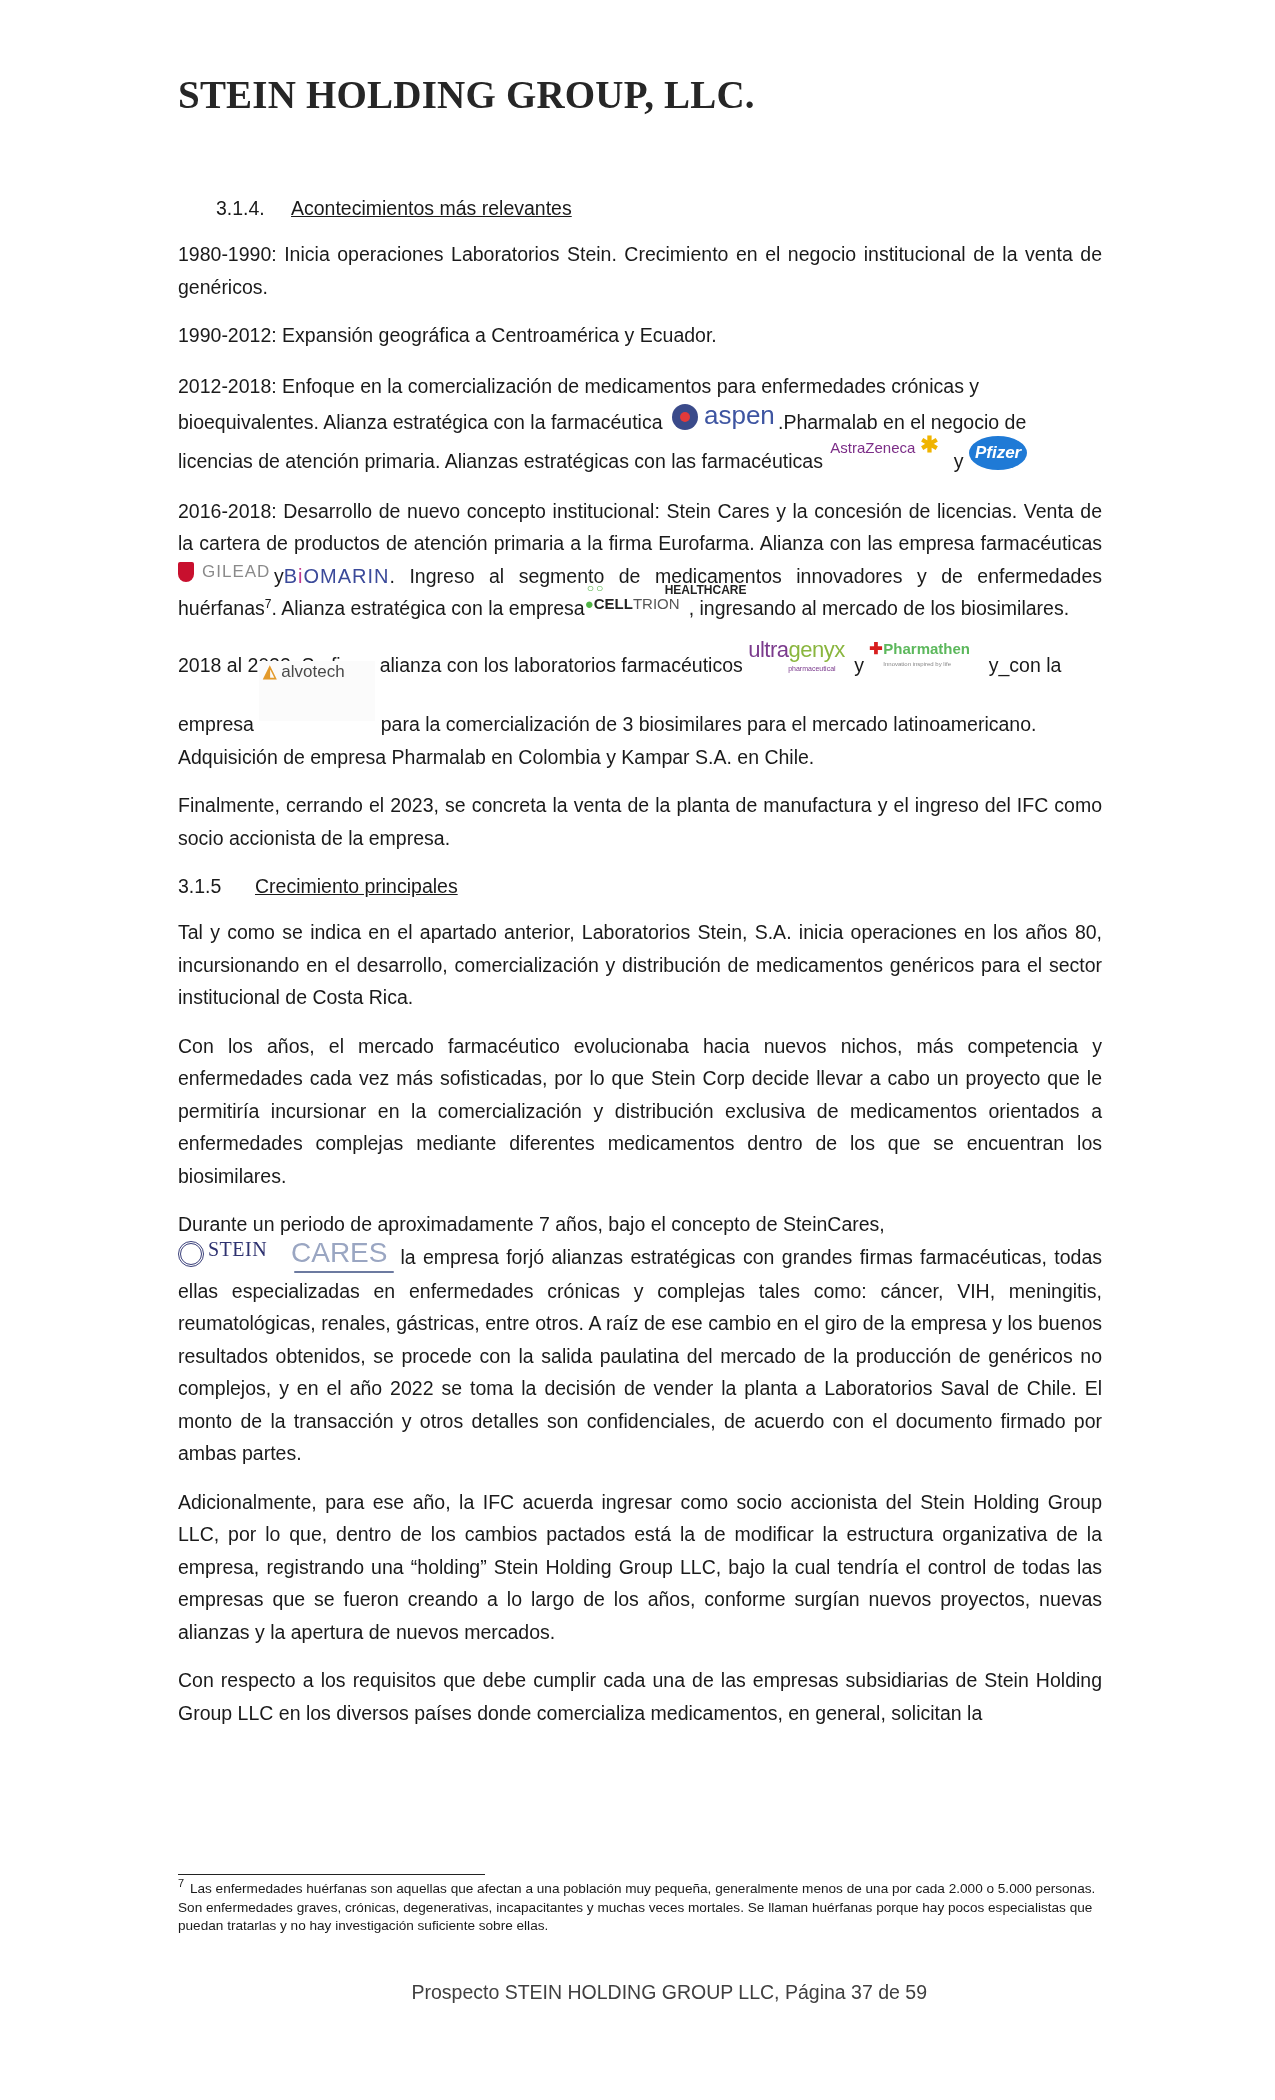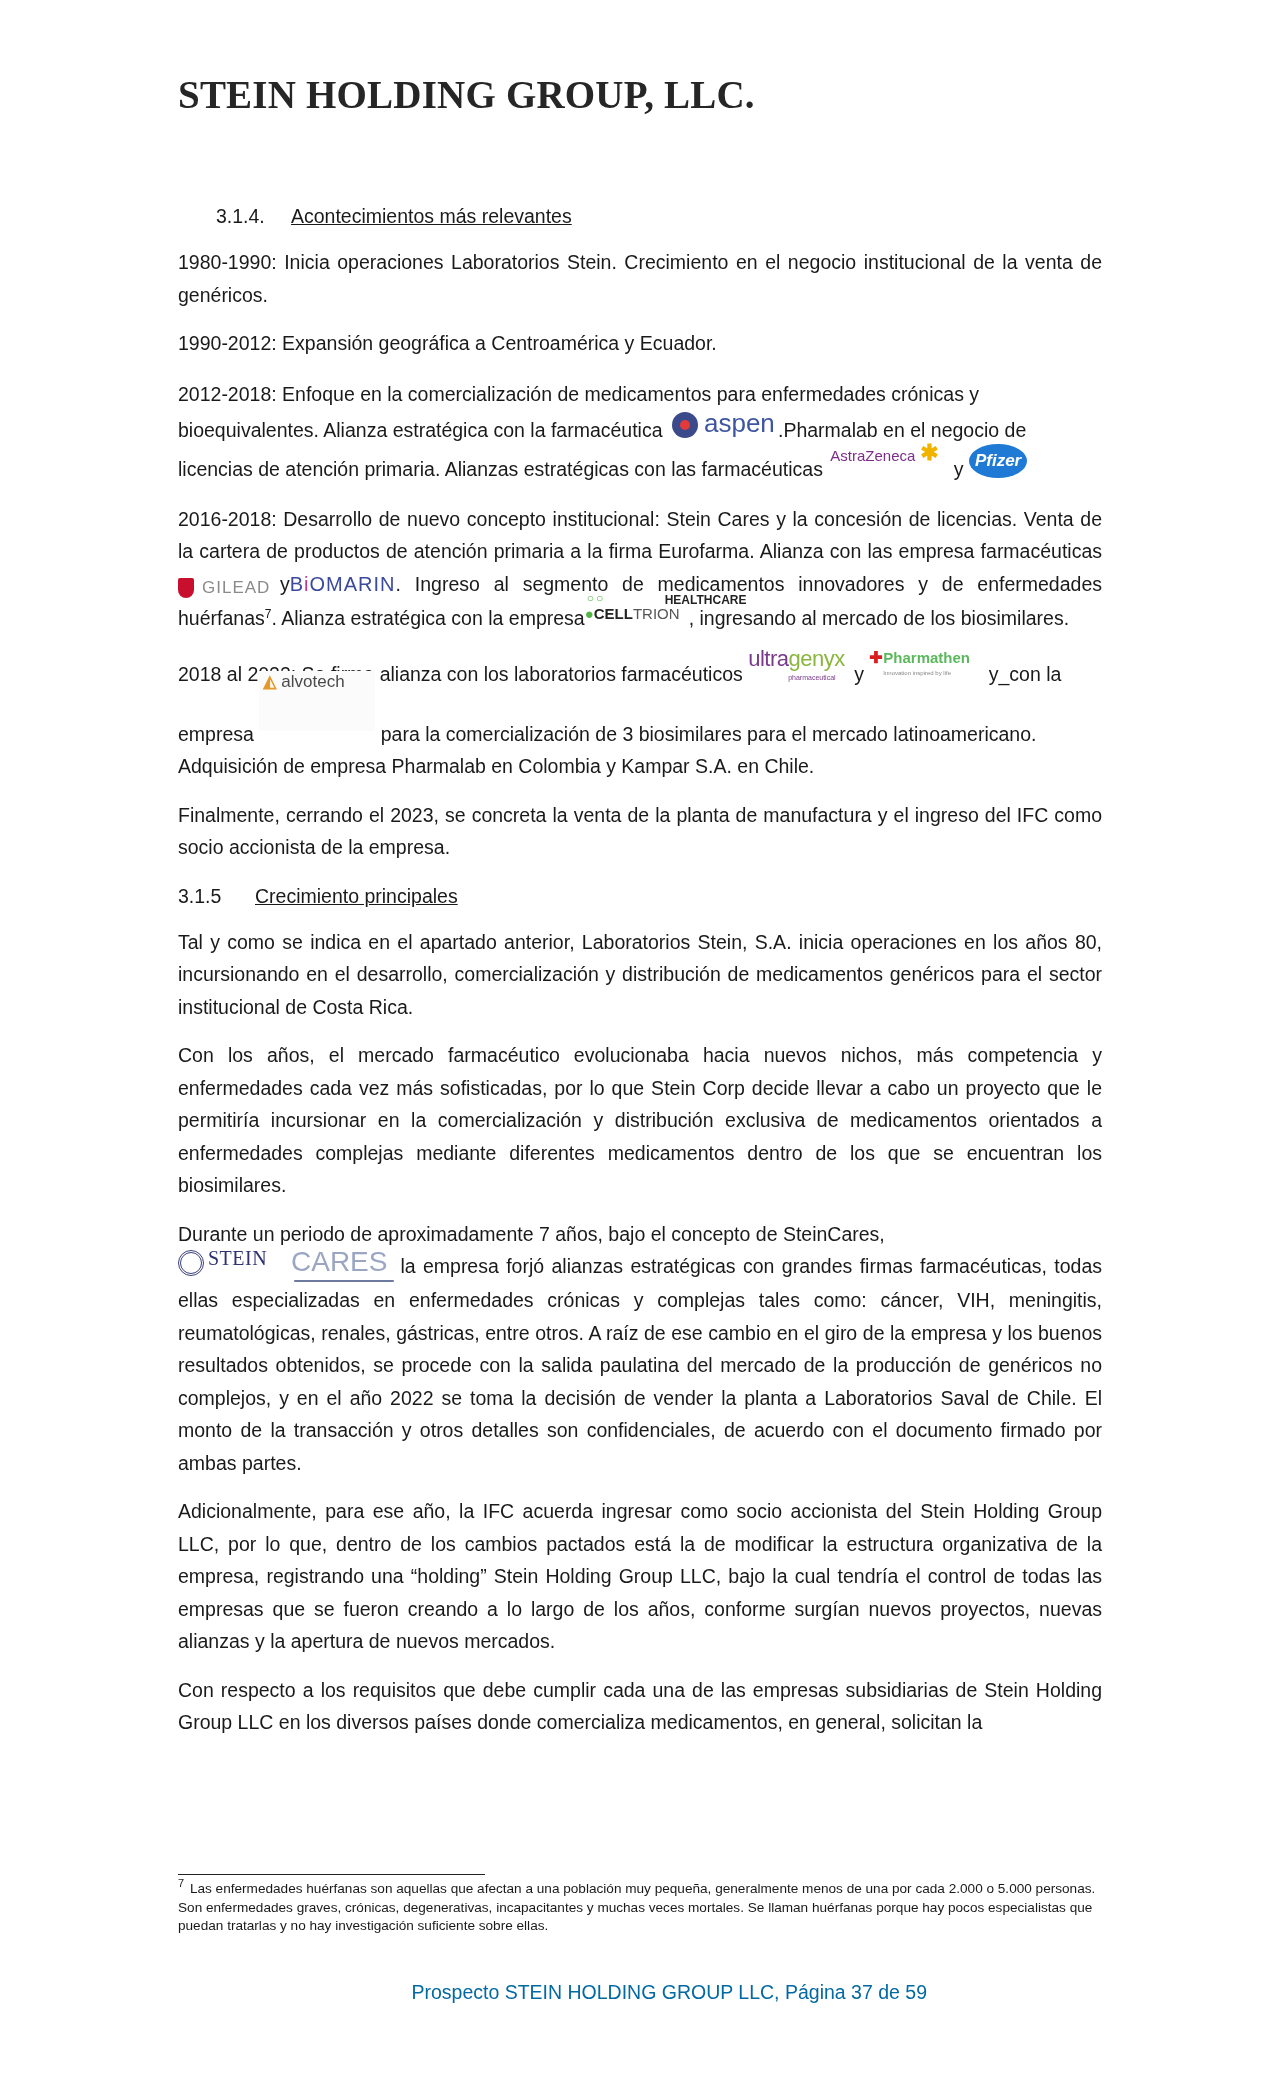--- a/index.html
+++ b/index.html
@@ -4,21 +4,21 @@
 <style>
   html, body { margin: 0; padding: 0; background: #ffffff; }
   body { width: 1275px; height: 2100px; position: relative; overflow: hidden; color: #1a1a1a; }
   .page { position: absolute; left: 0; top: 0; width: 1100px; height: 2100px; }
   .header-title {
     position: absolute; left: 178px; top: 72px;
     font-family: "Liberation Serif", serif; font-weight: bold; font-size: 39px;
     color: #262626; letter-spacing: 0.2px; white-space: nowrap;
   }
   .content {
-    position: absolute; left: 178px; top: 200px; width: 924px;
+    position: absolute; left: 178px; top: 192px; width: 924px;
     font-family: "Liberation Sans Narrow", "Liberation Sans", sans-serif;
     font-size: 19.5px; line-height: 32.5px; color: #1a1a1a;
   }
   .content p { margin: 0 0 16px 0; text-align: justify; }
   .section-h { margin: 0 0 14px 0; font-size: 19.5px; line-height: 32px; }
   .section-h .num { display: inline-block; min-width: 77px; }
   .section-h.h1 { padding-left: 38px; }
   .section-h.h1 .num { min-width: 75px; }
   .section-h .label { text-decoration: underline; }
   .logo { display: inline-block; vertical-align: top; position: relative; font-family: "Liberation Sans", sans-serif; line-height: 1; }
@@ -31,21 +31,21 @@
   .aspen .txt { position: absolute; left: 36px; top: 2px; font-size: 26px; color: #3e55a1; }
 
   .az { width: 120px; height: 34px; margin-top: -6px; }
   .az .txt { position: absolute; left: 2px; top: 6px; font-size: 15px; color: #7b2d87; }
   .az .mark { position: absolute; left: 92px; top: 0; width: 18px; height: 22px; color: #f0b400; font-size: 22px; font-weight: bold; }
 
   .pfizer { width: 62px; height: 38px; margin-top: -6px; }
   .pfizer .oval { position: absolute; left: 0; top: 2px; width: 58px; height: 34px; border-radius: 50%; background: #1f7ad6; }
   .pfizer .txt { position: absolute; left: 6px; top: 10px; font-size: 17px; font-style: italic; font-weight: bold; color: #fff; }
 
-  .gilead { width: 96px; height: 26px; margin-top: 8px; padding-left: 6px; }
+  .gilead { width: 96px; height: 26px; margin-top: 0; }
   .gilead .shield { position: absolute; left: 0; top: 2px; width: 16px; height: 20px; background: #c8102e; border-radius: 2px 2px 8px 8px; }
   .gilead .txt { position: absolute; left: 24px; top: 3px; font-size: 17px; color: #8a8a8a; letter-spacing: 1px; }
 
   .biomarin { font-size: 20px; color: #3b4a9a; letter-spacing: 1px; vertical-align: baseline; display: inline; font-family: "Liberation Sans", sans-serif; }
   .biomarin .i { color: #c0398f; }
 
   .celltrion { width: 104px; height: 30px; margin-top: -10px; }
   .celltrion .rings { position: absolute; left: 2px; top: 0; font-size: 12px; color: #52b446; letter-spacing: 2px; }
   .celltrion .hc { position: absolute; left: 44px; top: 2px; font-size: 12px; color: #222; font-weight: bold; padding-left: 36px; }
   .celltrion .main { position: absolute; left: 0; top: 14px; font-size: 15px; white-space: nowrap; }
@@ -75,21 +75,21 @@
   .fn-rule { position: absolute; left: 178px; top: 1874px; width: 307px; height: 1px; background: #222; }
   .footnote {
     position: absolute; left: 178px; top: 1880px; width: 930px;
     font-family: "Liberation Sans Narrow", "Liberation Sans", sans-serif;
     font-size: 13.6px; line-height: 18.5px; color: #1a1a1a;
   }
   .footnote .fnnum { font-size: 11px; vertical-align: super; line-height: 0; margin-right: 2px; }
   .footer {
     position: absolute; right: 173px; top: 1981px;
     font-family: "Liberation Sans Narrow", "Liberation Sans", sans-serif;
-    font-size: 19.5px; color: #0369a1; white-space: nowrap;
+    font-size: 19.5px; color: #404040; white-space: nowrap;
   }
 </style>
 </head>
 <body>
 
 <div class="page">
 
   <div class="header-title">STEIN HOLDING GROUP, LLC.</div>
 
   <div class="content">

